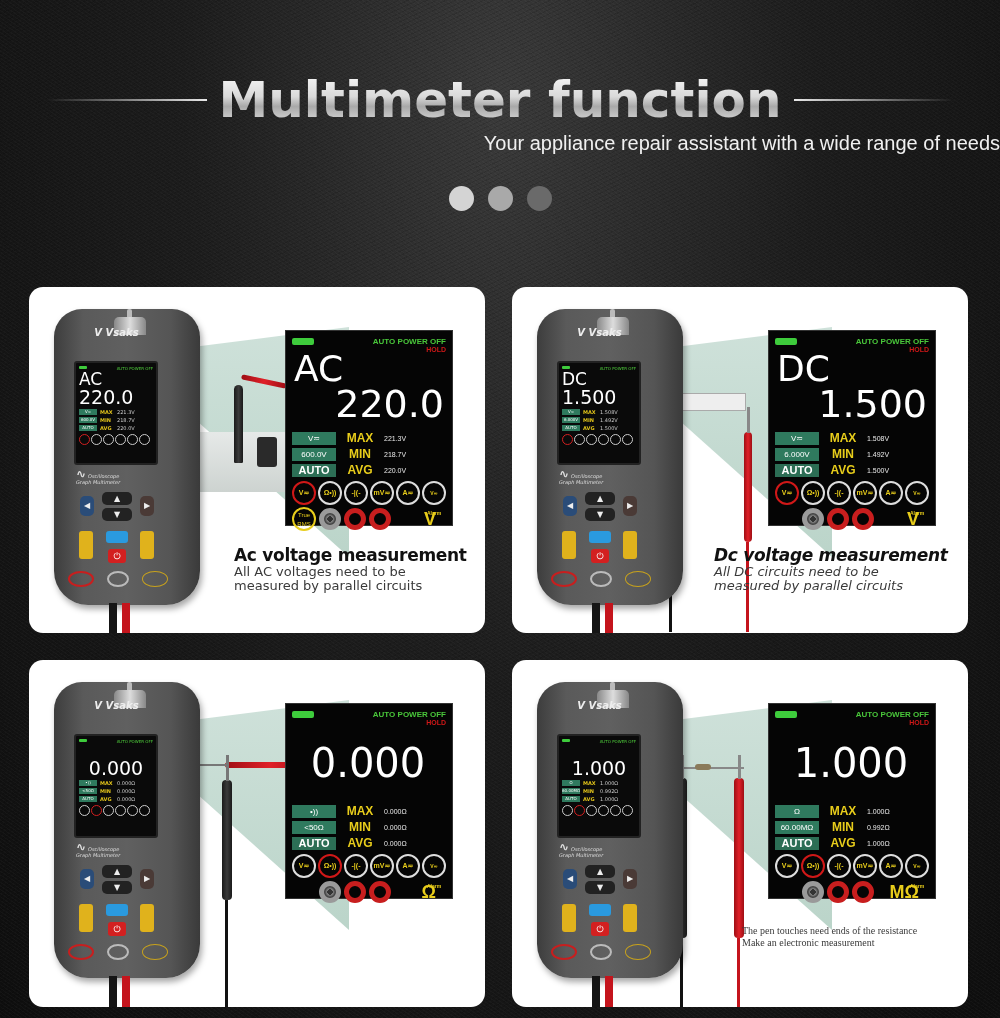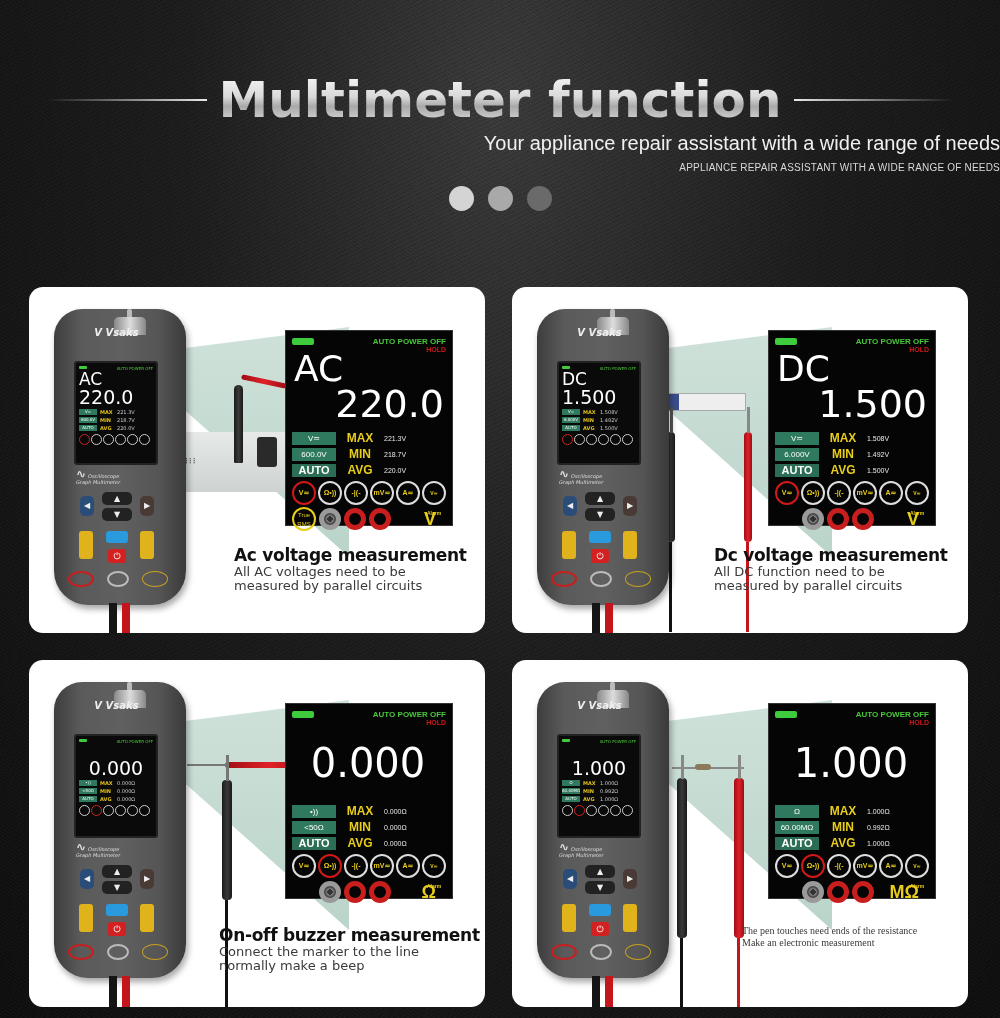--- a/index.html
+++ b/index.html
@@ -40,21 +40,21 @@
   .p4 { left: 512px; top: 660px; height: 347px; }
 
   .beam {
     position: absolute; left: 140px; top: 40px; width: 180px; height: 230px;
     background: linear-gradient(180deg, rgba(190,215,205,0.75), rgba(175,205,192,0.85));
     clip-path: polygon(0 10%, 100% 0, 100% 100%, 0 30%);
   }
 
   
   .device {
-    position: absolute; left: 25px; top: 22px; width: 132px; height: 296px;
+    position: absolute; left: 25px; top: 22px; width: 146px; height: 296px;
     background: linear-gradient(90deg, #3d3d3d 0%, #5a5a5a 20%, #606060 50%, #555 80%, #3a3a3a 100%);
     border-radius: 28px 28px 34px 34px;
     box-shadow: 2px 4px 6px rgba(0,0,0,0.35);
   }
   .device-cap { position: absolute; left: 60px; top: 8px; width: 32px; height: 18px; background: linear-gradient(90deg,#888,#ddd,#888); border-radius: 5px 5px 0 0; }
   .device-pin { position: absolute; left: 73px; top: 0; width: 5px; height: 12px; background: #bbb; border-radius: 2px; }
   .device-logo { position: absolute; top: 18px; left: 0; width: 125px; text-align: center; color: #eee; font-size: 10px; font-weight: bold; font-style: italic; }
   .mini-screen {
     position: absolute; left: 20px; top: 52px; width: 84px; height: 104px;
     background: #0a0a0a; border: 2px solid #222; border-radius: 3px; padding: 3px 3px;
@@ -131,21 +131,20 @@
 <body>
 <div class="texture"></div>
 
 <div class="header">
   <div class="title-row">
     <div class="title-line"></div>
     <div class="title">Multimeter function</div>
     <div class="title-line right"></div>
   </div>
   <div class="subtitle">Your appliance repair assistant with a wide range of needs</div>
-  <div class="subtitle2">APPLIANCE REPAIR ASSISTANT WITH A WIDE RANGE OF NEEDS</div>
   <div class="dots">
     <div class="dot" style="background: rgb(212, 212, 212);"></div>
     <div class="dot" style="background: rgb(169, 169, 169);"></div>
     <div class="dot" style="background: rgb(106, 106, 106);"></div>
   </div>
 </div>
 
 <div class="panel p1">
   <div class="beam"></div>
   <div class="scene">
@@ -369,23 +368,23 @@
       </div>
     <div class="sc-bottom">
         <div class="sc-spacer"></div>
         <div class="sc-jack grey"></div>
         <div class="sc-jack"></div>
         <div class="sc-jack"></div>
         <div class="sc-unit">V</div>
       </div>
   </div>
 
-  <div class="caption" style="left: 202px; top: 258px; width: 250px;">
+  <div class="caption" style="left: 202px; top: 258px; width: 250px; font-style: italic;">
     <div class="cap-title">Dc voltage measurement</div>
-    <div class="cap-sub">All DC function need to be</div>
+    <div class="cap-sub">All DC circuits need to be</div>
     <div class="cap-sub">measured by parallel circuits</div>
   </div>
 </div>
 <div class="panel p3">
   <div class="beam"></div>
   <div class="scene">
       <div class="probe red" style="left:196px;top:102px;width:90px;height:6px;"></div>
       <div class="wire" style="left:158px;top:104px;width:40px;height:2px;background:#777;"></div>
       <div class="probe black" style="left:193px;top:120px;width:10px;height:120px;"></div>
       <div class="wire" style="left:197px;top:95px;height:26px;background:#777;"></div>
@@ -485,25 +484,20 @@
       </div>
     <div class="sc-bottom">
         <div class="sc-spacer"></div>
         <div class="sc-jack grey"></div>
         <div class="sc-jack"></div>
         <div class="sc-jack"></div>
         <div class="sc-unit">Ω</div>
       </div>
   </div>
 
-  <div class="caption" style="left: 190px; top: 265px; width: 265px;">
-    <div class="cap-title">On-off buzzer measurement</div>
-    <div class="cap-sub">Connect the marker to the line</div>
-    <div class="cap-sub">normally make a beep</div>
-  </div>
 </div>
 <div class="panel p4">
   <div class="beam"></div>
   <div class="scene">
       <div class="wire" style="left:160px;top:107px;width:72px;height:2px;background:#888;"></div>
       <div style="position:absolute;left:183px;top:104px;width:16px;height:6px;background:#8a7a5a;border-radius:3px;"></div>
       <div class="probe black" style="left:165px;top:118px;width:10px;height:160px;"></div>
       <div class="wire" style="left:169px;top:95px;height:24px;background:#888;"></div>
       <div class="wire" style="left:168px;top:278px;height:69px;background:#111;"></div>
       <div class="probe red" style="left:222px;top:118px;width:10px;height:160px;"></div>

